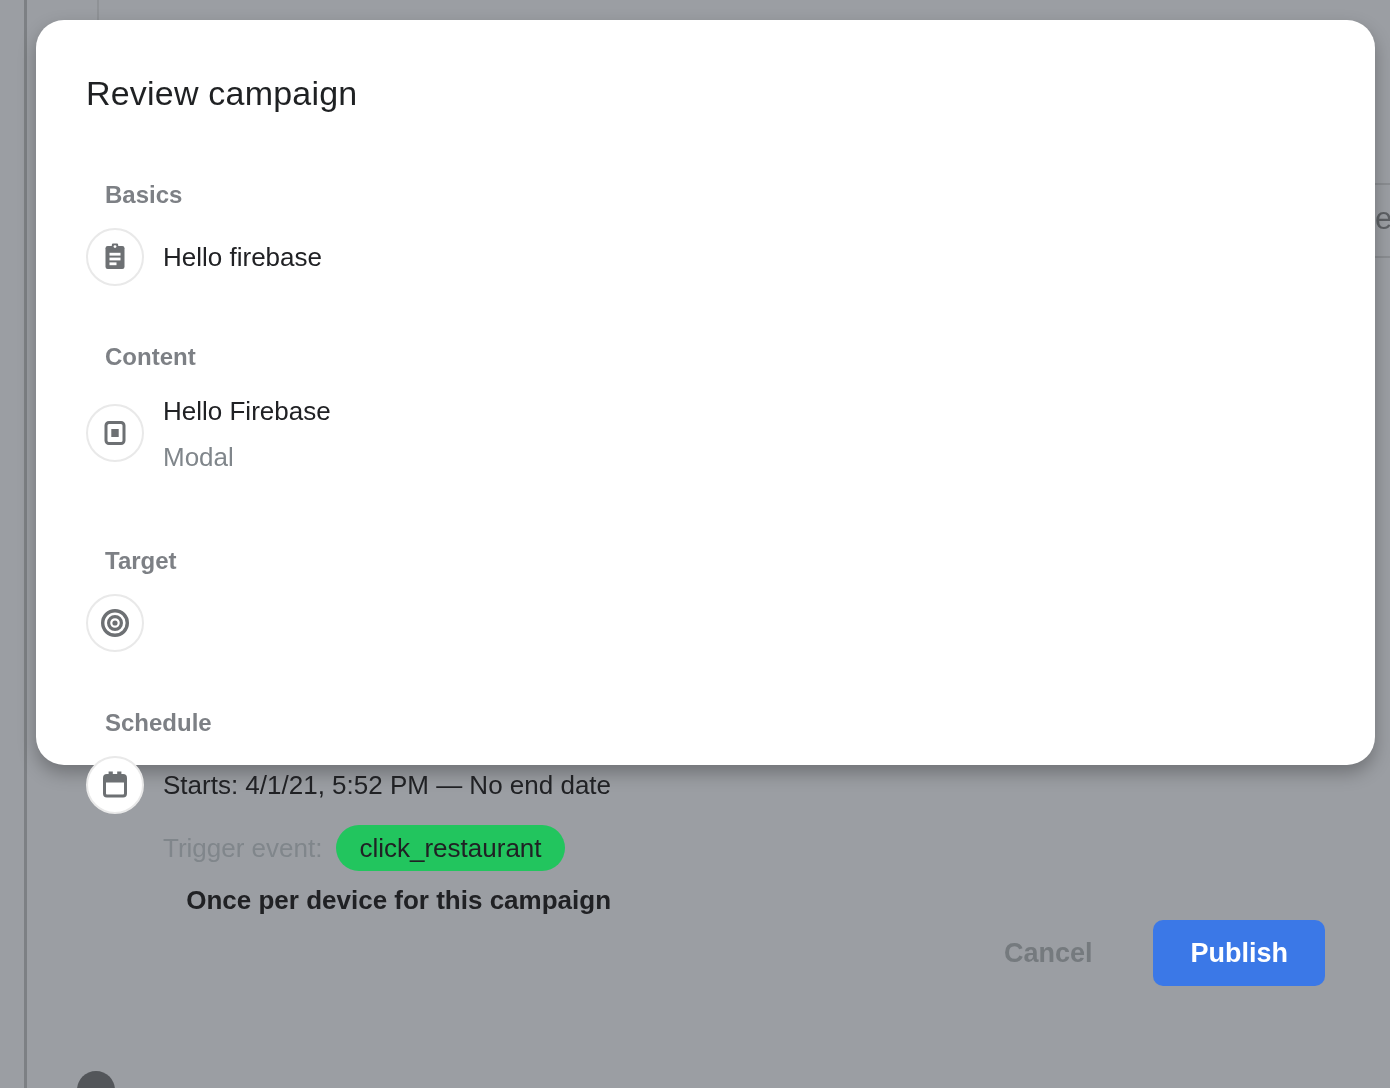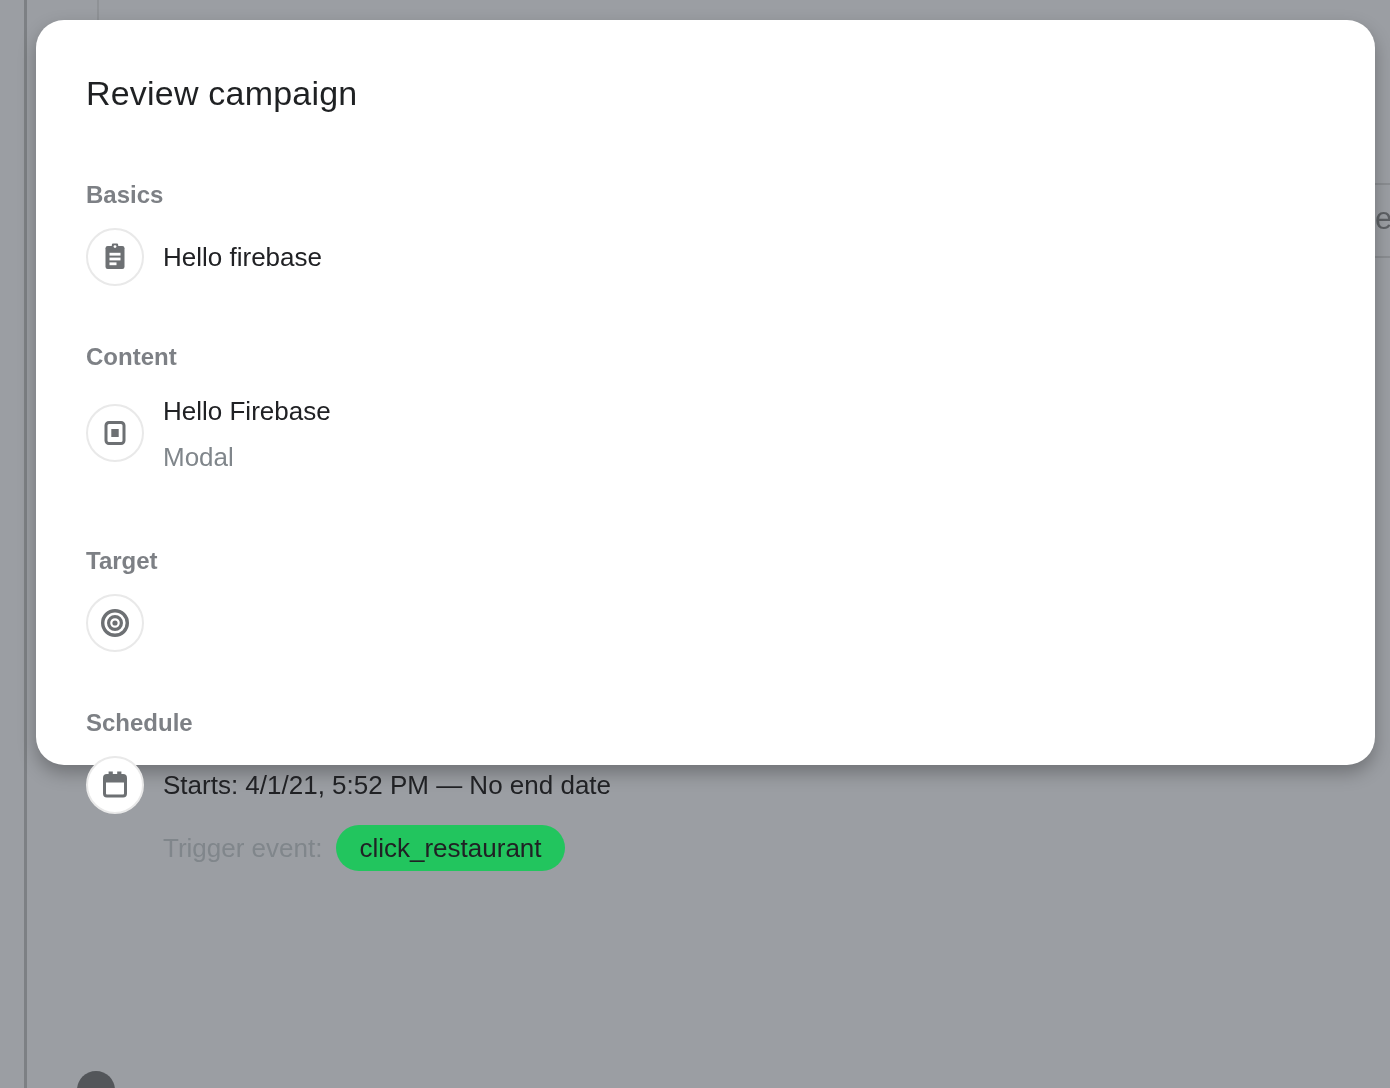--- a/index.html
+++ b/index.html
@@ -48,20 +48,21 @@
     display: flex; flex-direction: column;
   }
   .modal-title {
     margin-top: 52px;
     font-size: 34px; font-weight: 400; color: #1f2123;
     line-height: 42px; letter-spacing: 0.2px;
   }
   .section-label {
     font-size: 24px; font-weight: 700; color: #7d8085;
     line-height: 30px;
+    margin-left: 19px;
   }
   .section-label.first { margin-top: 66px; }
   .section-label.after-divider { margin-top: 24px; }
 
   .row { display: flex; align-items: center; margin-top: 18px; }
   .row.top-align { align-items: flex-start; }
 
   .icon-circle {
     width: 58px; height: 58px; border-radius: 50%;
     border: 2px solid #e9e9e9; background: #fff;
@@ -189,17 +190,22 @@
         <rect x="8.6" y="1.5" width="4.2" height="6" fill="#6d7073"></rect>
         <rect x="17.2" y="1.5" width="4.2" height="6" fill="#6d7073"></rect>
       </svg>
     </div>
     <div class="row-body schedule-body">
       <div class="schedule-line1">Starts: 4/1/21, 5:52 PM — No end date</div>
       <div class="trigger-line">
         <span class="text-secondary">Trigger event:</span>
         <span class="chip">click_restaurant</span>
       </div>
-    </div>
-  </div>
-
+      <div class="frequency-line">Once per device for this campaign</div>
+    </div>
+  </div>
+
+  <div class="footer">
+    <button class="btn-text">Cancel</button>
+    <button class="btn-primary">Publish</button>
+  </div>
 
 </div>
 
 </body></html>

